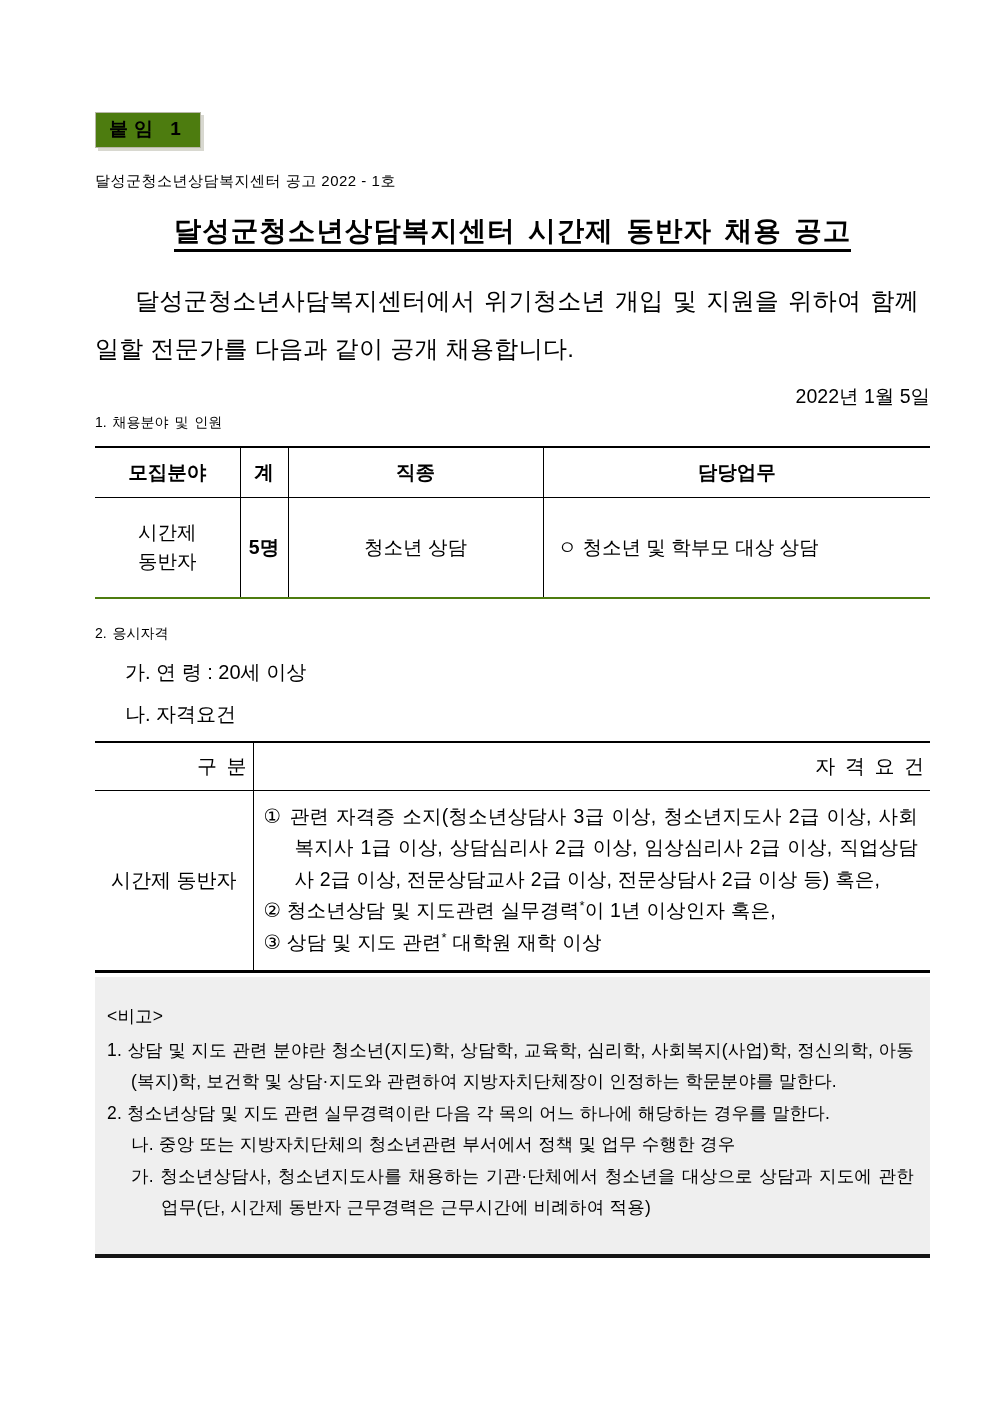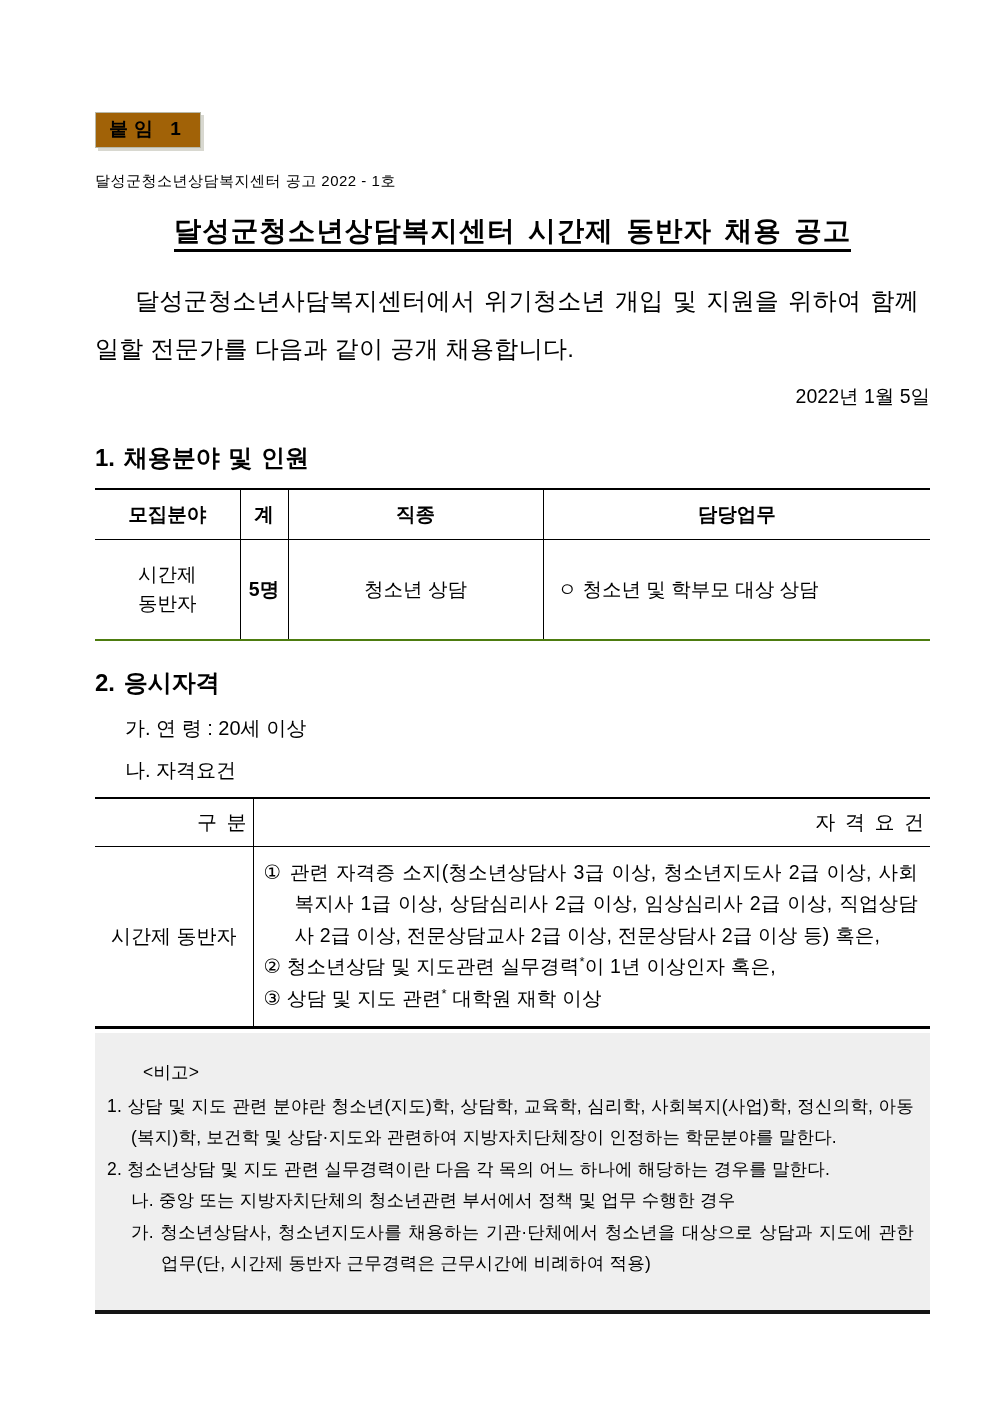--- a/index.html
+++ b/index.html
@@ -11,21 +11,21 @@
     color: #000;
     overflow: hidden;
   }
   .page {
     width: 100%; height: 100%;
     padding: 112px 62px 0 95px;
   }
 
   .attach-box {
     display: inline-block;
-    background: #a16207;
+    background: #4d7c0f;
     border: 1px solid #b9b9a9;
     box-shadow: 3px 3px 0 #d8d8d0;
     padding: 3px 13px 5px 13px;
     font-weight: 700;
     font-size: 19px;
     letter-spacing: 6px;
   }
 
   .doc-number {
     margin-top: 24px;
@@ -55,23 +55,23 @@
 
   .date-line { margin-top: 10px; text-align: right; font-size: 19.5px; }
   .sig-line {
     margin-top: 6px; text-align: right;
     font-size: 20px; font-weight: 700;
     padding-bottom: 10px;
     border-bottom: 1px solid #222;
   }
 
   .sec-heading {
-    margin: 32px 0 0 0;
-    font-size: 24px;
-    font-weight: 700;
+    margin: 4px 0 0 0;
+    font-size: 14px;
+    font-weight: 400;
     word-spacing: 2px;
   }
   .sec-heading.second { margin-top: 26px; }
 
   table { width: 100%; border-collapse: collapse; }
 
   .t1 {
     margin-top: 14px;
     border-top: 2px solid #000;
     border-bottom: 2px solid #4d7c0f;
@@ -129,21 +129,21 @@
 
   .notes {
     margin-top: 4px;
     background: #efefef;
     border-bottom: 4px solid #151515;
     padding: 24px 16px 30px 12px;
     font-size: 17.5px;
     line-height: 1.8;
     letter-spacing: 0.2px;
   }
-  .note-label { margin-bottom: 2px; margin-left: 36px; }
+  .note-label { margin-bottom: 2px; }
   .note-main { padding-left: 24px; text-indent: -24px; text-align: justify; }
   .note-sub  { margin-left: 24px; padding-left: 30px; text-indent: -30px; text-align: justify; }
 </style>
 </head>
 <body>
 
 <div class="page">
 
   <div class="attach-box">붙임 1</div>
 

